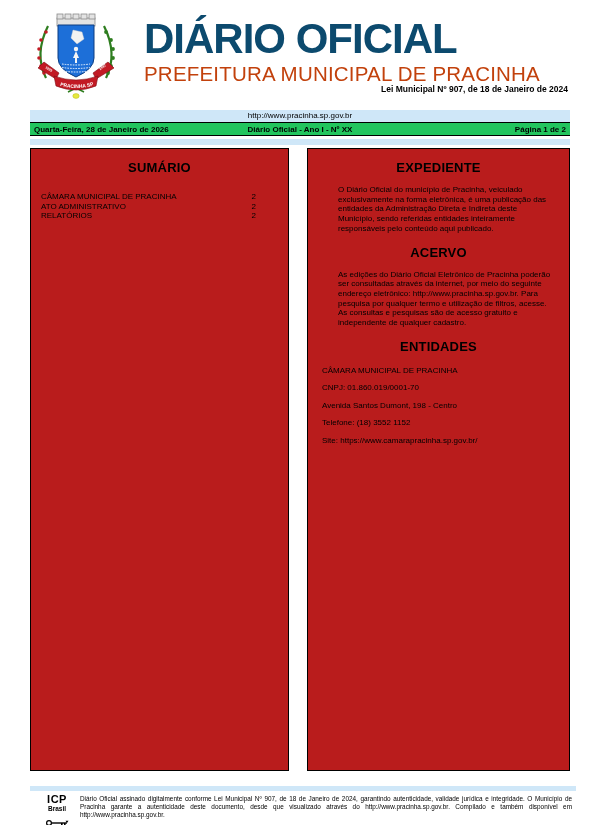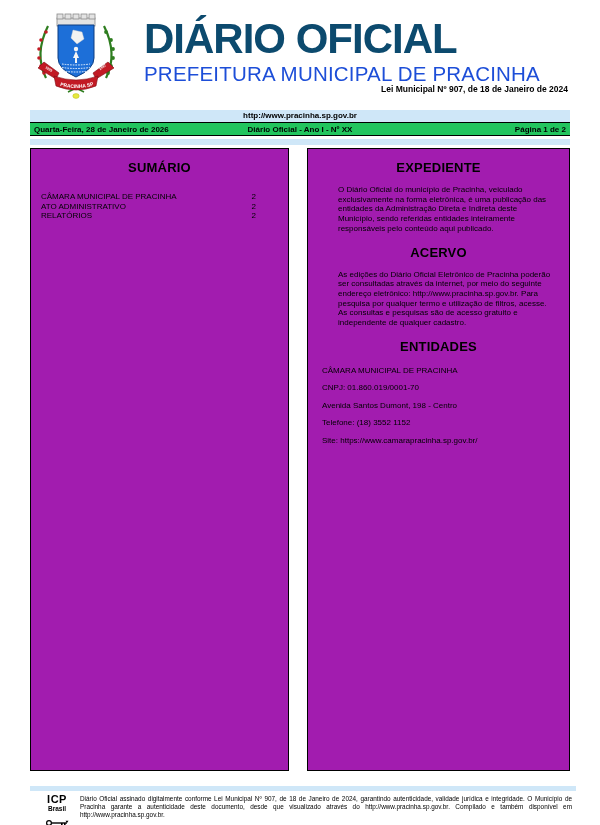--- a/index.html
+++ b/index.html
@@ -4,37 +4,37 @@
 <style>
   * { margin:0; padding:0; box-sizing:border-box; }
   html,body { background:#ffffff; }
   body { font-family:"Liberation Sans", sans-serif; color:#000; }
   .page { position:relative; width:600px; height:825px; background:#fff; overflow:hidden; }
 
   
   .crest { position:absolute; left:26px; top:6px; width:100px; height:100px; }
   .masthead-text { position:absolute; left:144px; top:18px; width:420px; }
   .masthead-title { font-size:42px; font-weight:bold; letter-spacing:-1px; line-height:1.02; color:#0c4a6e; }
-  .masthead-subtitle { font-size:20.5px; letter-spacing:0.2px; margin-top:1px; color:#1d4ed8; }
+  .masthead-subtitle { font-size:20.5px; letter-spacing:0.2px; margin-top:1px; color:#c2410c; }
   .law-line { position:absolute; right:32px; top:84px; font-size:8.5px; font-weight:bold; color:#000; }
 
   
   .bar-url { position:absolute; left:30px; top:110px; width:540px; height:12px;
-             background:#cfe7f8; text-align:center; font-size:8px; font-weight:bold;
+             background:#cfe7f8; text-align:center; font-size:8px; font-weight:normal;
              line-height:12px; }
   .bar-main { position:absolute; left:30px; top:122px; width:540px; height:14px;
               background:#22c55e; border-top:1px solid #000; border-bottom:1.5px solid #000;
               font-size:8px; font-weight:bold; }
   .bar-main .bar-date { position:absolute; left:4px; top:0; line-height:13px; }
   .bar-main .bar-edition { position:absolute; left:0; right:0; text-align:center; line-height:13px; }
   .bar-main .bar-page { position:absolute; right:4px; top:0; line-height:13px; }
   .bar-strip { position:absolute; left:30px; top:139px; width:540px; height:6px; background:#cfe7f8; }
 
   
-  .box { position:absolute; top:148px; height:623px; background:#a21caf;
+  .box { position:absolute; top:148px; height:623px; background:#b91c1c;
          border:1.5px solid #000; }
   .box-left { left:30px; width:259px; }
   .box-right { left:307px; width:263px; }
   .box-heading { text-align:center; font-weight:bold; font-size:13px; letter-spacing:0.2px; }
   .box-left .box-heading { margin-top:11px; }
 
   .summary-list { margin-top:17px; padding:0 32px 0 10px; }
   .summary-row { display:flex; justify-content:space-between; font-size:8px; line-height:9.6px; }
 
   .box-right .box-heading { margin-top:11px; }

